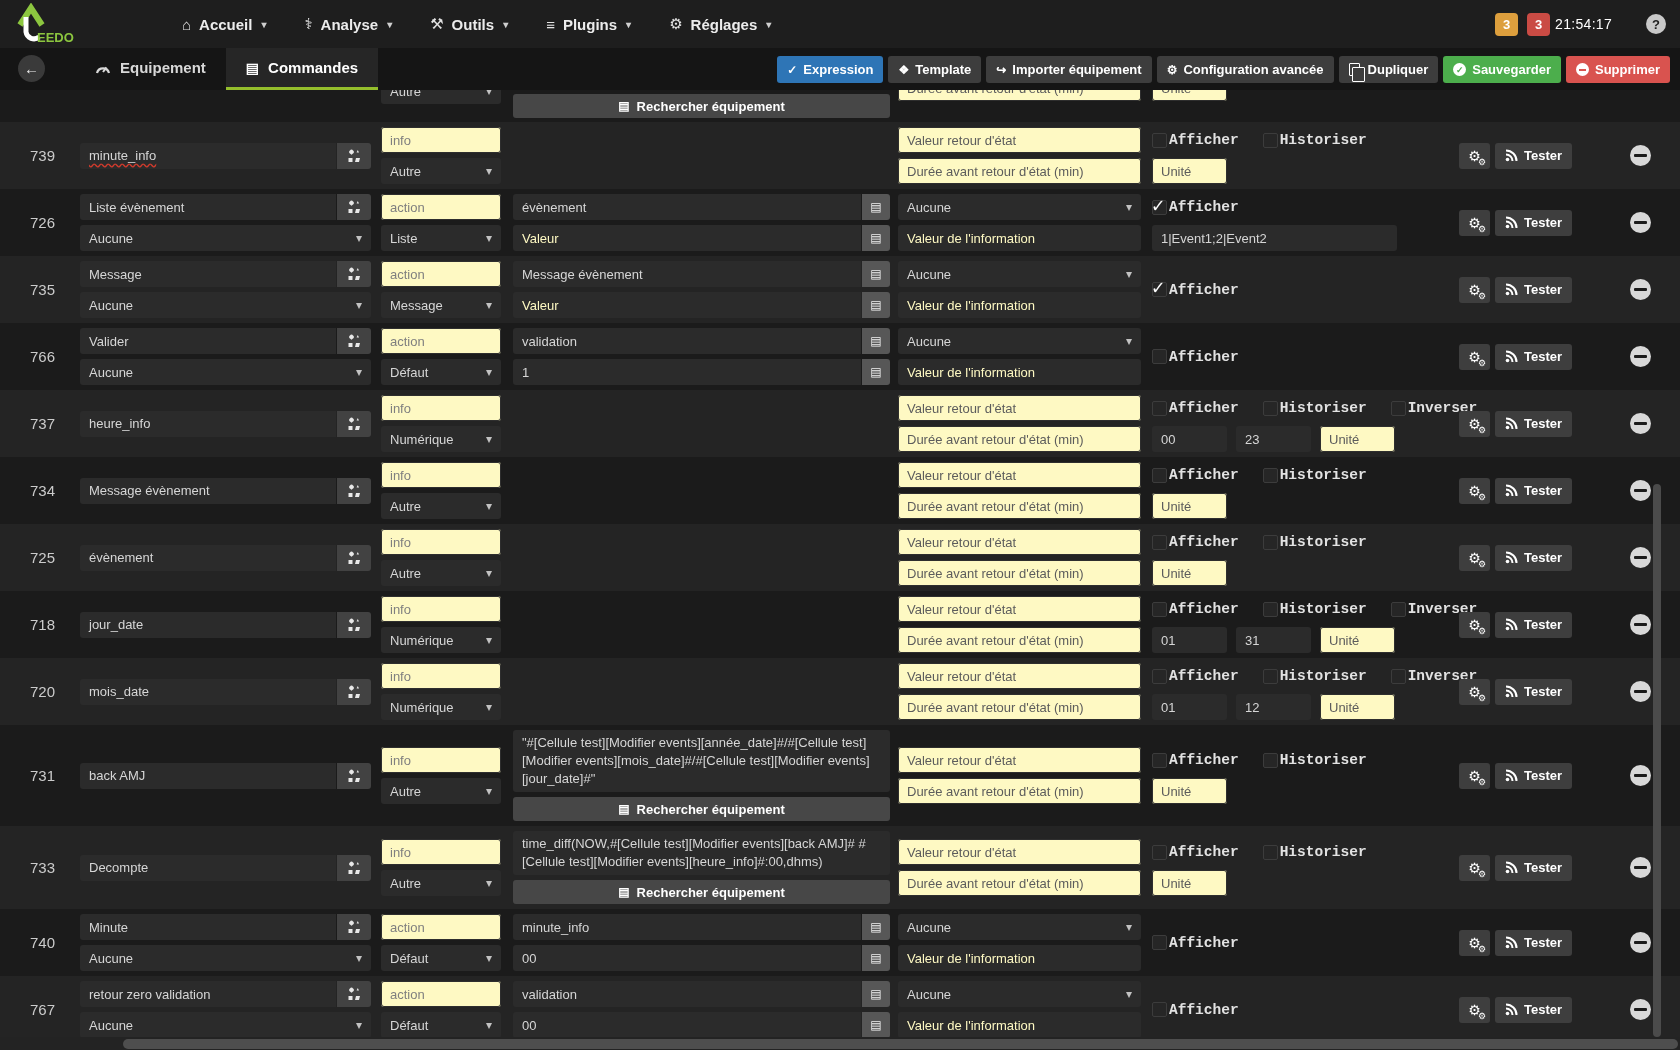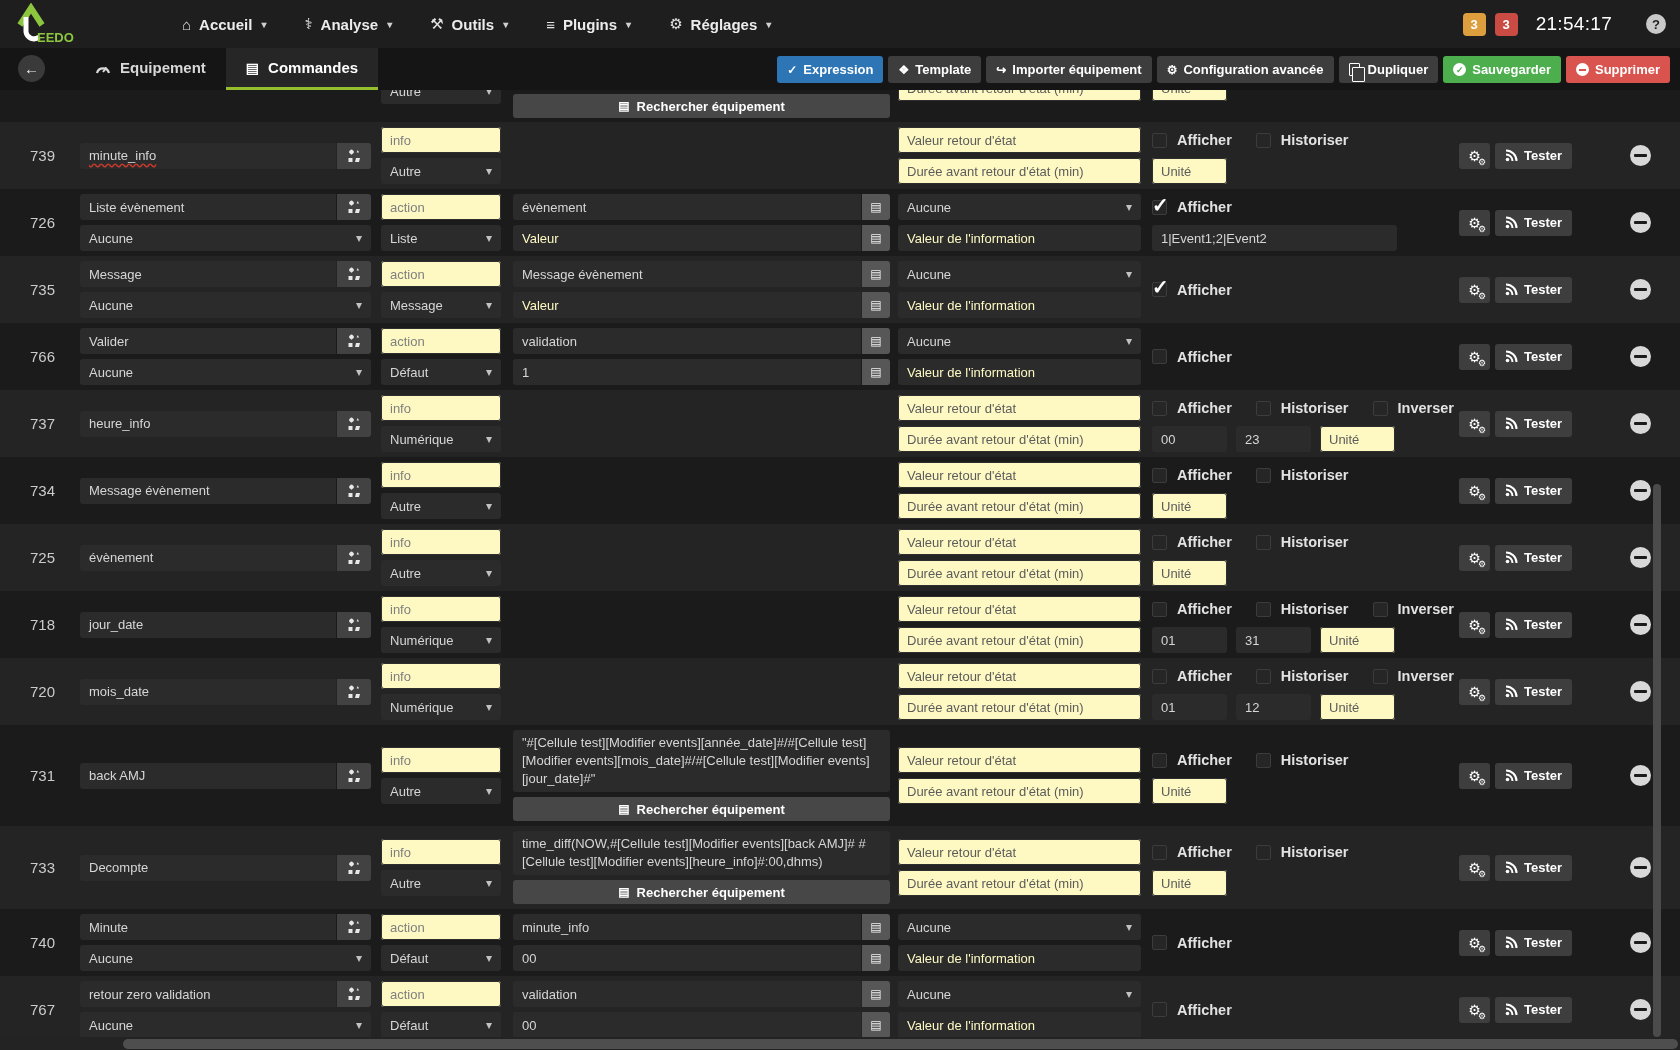--- a/index.html
+++ b/index.html
@@ -13,21 +13,21 @@
   .navbar { height:48px; background:#1e1e1e; display:flex; align-items:center; padding:0 14px 0 10px; }
   .brand { display:flex; align-items:flex-end; width:130px; }
   .menu { display:flex; gap:38px; margin-left:42px; }
   .mitem { display:flex; align-items:center; gap:8px; color:#ececec; font-size:15px; font-weight:700; cursor:default; }
   .mico { font-size:15px; color:#e3e3e3; font-weight:400; }
   .caret { font-size:10px; color:#cfcfcf; margin-left:1px; }
   .navright { margin-left:auto; display:flex; align-items:center; }
   .badge { width:23px; height:23px; border-radius:4px; color:#fff; font-size:13px; font-weight:700;
            display:flex; align-items:center; justify-content:center; margin-left:9px; }
   .badge.or { background:#dd9f3d; } .badge.rd { background:#ca4b44; }
-  .clock { color:#fff; font-size:19px; margin-left:18px; letter-spacing:.3px; }
+  .clock { color:#fff; font-size:14px; margin-left:5px; letter-spacing:.3px; }
   .help { width:20px; height:20px; border-radius:50%; background:#c9c9c9; color:#1e1e1e; font-weight:700;
           font-size:13px; display:flex; align-items:center; justify-content:center; margin-left:34px; }
   
   .subbar { height:42px; background:#151515; display:flex; align-items:flex-end; position:relative; }
   .backbtn { width:27px; height:27px; border-radius:50%; background:#3a3a3a; color:#efefef; font-size:15px;
              display:flex; align-items:center; justify-content:center; margin:0 0 8px 18px; }
   .tabs { display:flex; height:100%; margin-left:30px; }
   .tab { padding:0 20px; display:flex; align-items:center; gap:9px; color:#d8d8d8; font-size:15px;
          font-weight:700; border-bottom:3px solid transparent; }
   .tab.active { background:#262626; border-bottom-color:#94be2c; color:#fff; }
@@ -70,21 +70,21 @@
   .w-name { width:291px; } .w-link { width:291px; } .w-type { width:120px; }
   .w-vg { width:377px; } .w-ret { width:243px; } .w-mm { width:75px; } .w-dv { width:245px; }
   .ta { width:377px; background:#2b2b2b; border-radius:3px; padding:4px 9px; color:#d6d6d6;
         font-size:13px; line-height:18px; }
   .search { height:24px; width:377px; background:#474747; border-radius:3px; color:#fff; font-size:13px;
             font-weight:700; display:flex; align-items:center; justify-content:center; gap:7px; }
   .search .sico { font-size:12px; }
   .line { height:26px; display:flex; align-items:center; }
   .cbrow { gap:24px; }
   .mml { gap:9px; }
-  .cbitem { display:flex; align-items:center; gap:10px; }
+  .cbitem { display:flex; align-items:center; gap:2px;font-family:Liberation Mono, monospace; }
   .cb { width:15px; height:15px; background:#262626; border:1px solid #3c3c3c; border-radius:2px;
         position:relative; flex:none; }
   .cb.ck::after { content:"✓"; position:absolute; left:-1px; top:-8px; font-size:20px; font-weight:700; color:#fdfdfd; }
   .cbl { font-size:14.5px; font-weight:700; color:#e2e2e2; }
   .acts { flex-direction:row; display:flex; align-items:center; gap:5px; }
   .gear { width:31px; height:26px; border-radius:3px; background:#3e3e3e; color:#fff; display:flex;
           align-items:center; justify-content:center; font-size:14px; position:relative; }
   .gear i { font-style:normal; } .gear .g2 { position:absolute; font-size:9px; right:4px; bottom:2px; }
   .tester { height:26px; border-radius:3px; background:#3e3e3e; color:#fff; display:flex; align-items:center;
             gap:6px; padding:0 10px; font-size:13px; font-weight:700; }

